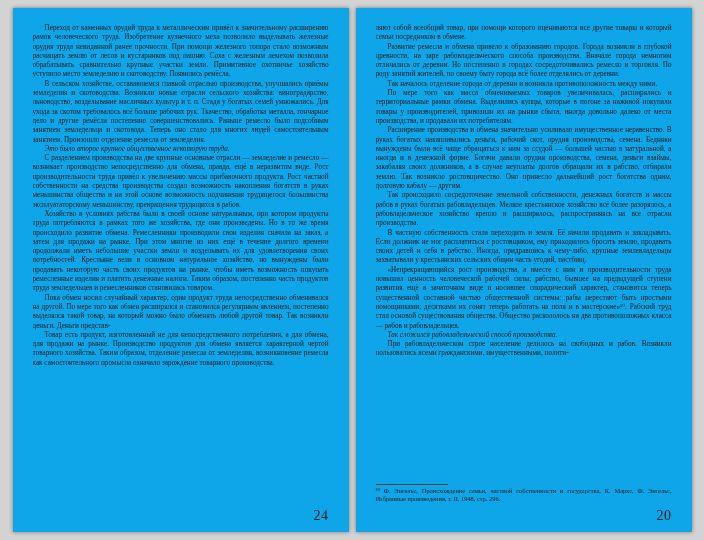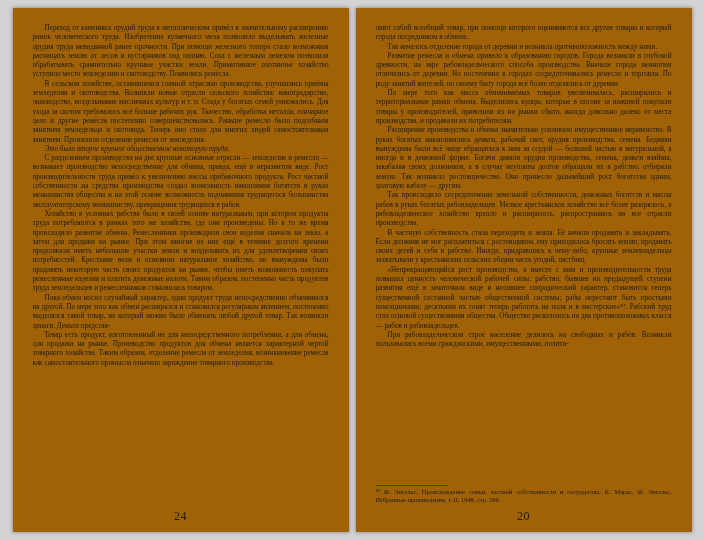--- a/index.html
+++ b/index.html
@@ -10,21 +10,21 @@
     overflow: hidden;
   }
   .spread {
     display: flex;
     gap: 7px;
     padding: 8px 12px;
     height: 540px;
     justify-content: center;
   }
   .page {
-    background: #a16207;
+    background: #0ea5e9;
     width: 336px;
     height: 524px;
     box-shadow: 0 0 4px rgba(0,0,0,0.45);
     padding: 16px 20px 8px 20px;
     display: flex;
     flex-direction: column;
     color: #1c1c1c;
   }
   .page-body { flex: 1 1 auto; overflow: hidden; }
   .para {
@@ -43,22 +43,22 @@
     flex: 0 0 auto;
   }
   .footnote {
     font-size: 6.4px;
     line-height: 8px;
     text-align: justify;
     flex: 0 0 auto;
   }
   .page-number {
     flex: 0 0 auto;
-    text-align: center;
-    font-size: 12px;
+    text-align: right;
+    font-size: 14px;
     padding-top: 5px;
     letter-spacing: 0.5px;
   }
 </style>
 </head>
 <body>
 
 <div class="spread">
 
   <div class="page">
@@ -69,28 +69,29 @@
       <p class="para">С разделением производства на две крупные основные отрасли — земледелие и ремесло — возникает производство непосредственно для обмена, правда, ещё в неразвитом виде. Рост производительности труда привёл к увеличению массы прибавочного продукта. Рост частной собственности на средства производства создал возможность накопления богатств в руках меньшинства общества и на этой основе возможность подчинения трудящегося большинства эксплуататорскому меньшинству, превращения трудящихся в рабов.</p>
       <p class="para">Хозяйство в условиях рабства было в своей основе натуральным, при котором продукты труда потребляются в рамках того же хозяйства, где они произведены. Но в то же время происходило развитие обмена. Ремесленники производили свои изделия сначала на заказ, а затем для продажи на рынке. При этом многие из них ещё в течение долгого времени продолжали иметь небольшие участки земли и возделывать их для удовлетворения своих потребностей. Крестьяне вели в основном натуральное хозяйство, но вынуждены были продавать некоторую часть своих продуктов на рынке, чтобы иметь возможность покупать ремесленные изделия и платить денежные налоги. Таким образом, постепенно часть продуктов труда земледельцев и ремесленников становилась товаром.</p>
       <p class="para">Пока обмен носил случайный характер, один продукт труда непосредственно обменивался на другой. По мере того как обмен расширялся и становился регулярным явлением, постепенно выделялся такой товар, на который можно было обменять любой другой товар. Так возникли деньги. Деньги представ-</p>
       <p class="para">Товар есть продукт, изготовленный не для непосредственного потребления, а для обмена, для продажи на рынке. Производство продуктов для обмена является характерной чертой товарного хозяйства. Таким образом, отделение ремесла от земледелия, возникновение ремесла как самостоятельного промысла означало зарождение товарного производства.</p>
     </div>
     <div class="page-number">24</div>
   </div>
 
   <div class="page">
     <div class="page-body">
-      <p class="para no-indent">ляют собой всеобщий товар, при помощи которого оцениваются все другие товары и который города посредником в обмене.</p>
+      <p class="para no-indent">ляют собой всеобщий товар, при помощи которого оцениваются все другие товары и который семьи посредником в обмене.</p>
+      <p class="para">Развитие ремесла и обмена привело к образованию городов. Города возникли в глубокой древности, на заре рабовладельческого способа производства. Вначале города немногим отличались от деревни. Но постепенно в городах сосредоточивались ремесло и торговля. По роду занятий жителей, по своему быту города всё более отделялись от деревни.</p>
       <p class="para">Так началось отделение города от деревни и возникла противоположность между ними.</p>
-      <p class="para">Развитие ремесла и обмена привело к образованию городов. Города возникли в глубокой древности, на заре рабовладельческого способа производства. Вначале города немногим отличались от деревни. Но постепенно в городах сосредоточивались ремесло и торговля. По роду занятий жителей, по своему быту города всё более отделялись от деревни.</p>
       <p class="para">По мере того как масса обмениваемых товаров увеличивалась, расширялись и территориальные рамки обмена. Выделились купцы, которые в погоне за наживой покупали товары у производителей, привозили их на рынки сбыта, иногда довольно далеко от места производства, и продавали их потребителям.</p>
       <p class="para">Расширение производства и обмена значительно усиливало имущественное неравенство. В руках богатых накапливались деньги, рабочий скот, орудия производства, семена. Бедняки вынуждены были всё чаще обращаться к ним за ссудой — большей частью в натуральной, а иногда и в денежной форме. Богачи давали орудия производства, семена, деньги взаймы, закабаляя своих должников, а в случае неуплаты долгов обращали их в рабство, отбирали землю. Так возникло ростовщичество. Оно принесло дальнейший рост богатства одним, долговую кабалу — другим.</p>
       <p class="para">Так происходило сосредоточение земельной собственности, денежных богатств и массы рабов в руках богатых рабовладельцев. Мелкое крестьянское хозяйство всё более разорялось, а рабовладельческое хозяйство крепло и расширялось, распространяясь на все отрасли производства.</p>
       <p class="para">В частную собственность стала переходить и земля. Её начали продавать и закладывать. Если должник не мог расплатиться с ростовщиком, ему приходилось бросать землю, продавать своих детей и себя в рабство. Иногда, придравшись к чему-либо, крупные землевладельцы захватывали у крестьянских сельских общин часть угодий, пастбищ.</p>
       <p class="para">«Непрекращающийся рост производства, а вместе с ним и производительности труда повышал ценность человеческой рабочей силы; рабство, бывшее на предыдущей ступени развития ещё в зачаточном виде и носившее спорадический характер, становится теперь существенной составной частью общественной системы; рабы перестают быть простыми помощниками; десятками их гонят теперь работать на поля и в мастерские»¹⁰. Рабский труд стал основой существования общества. Общество раскололось на два противоположных класса — рабов и рабовладельцев.</p>
+      <p class="para em">Так сложился рабовладельческий способ производства.</p>
       <p class="para">При рабовладельческом строе население делилось на свободных и рабов. Возникли пользовались всеми гражданскими, имущественными, полити-</p>
     </div>
     <div class="footnote-rule"></div>
     <p class="footnote">¹⁰ Ф. Энгельс, Происхождение семьи, частной собственности и государства, К. Маркс, Ф. Энгельс, Избранные произведения, т. II, 1948, стр. 296.</p>
     <div class="page-number">20</div>
   </div>
 
 </div>
 
 </body></html>

